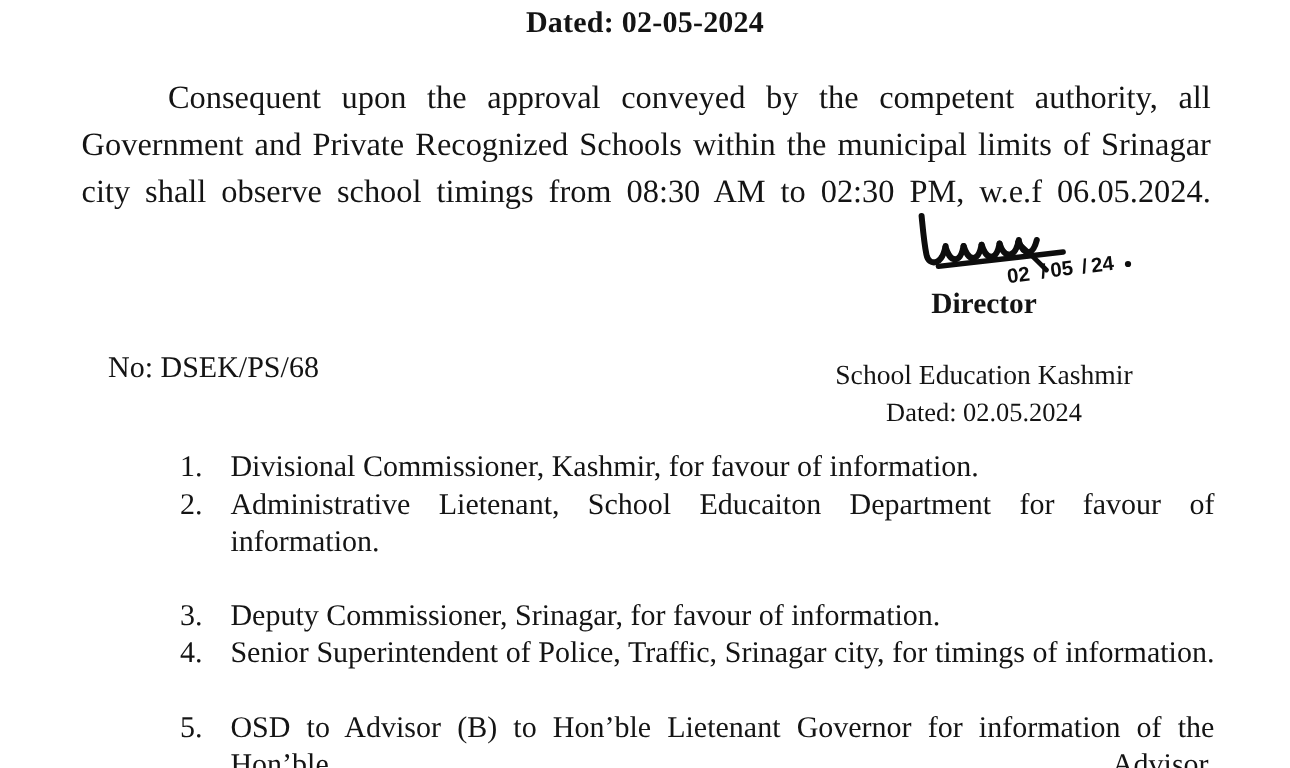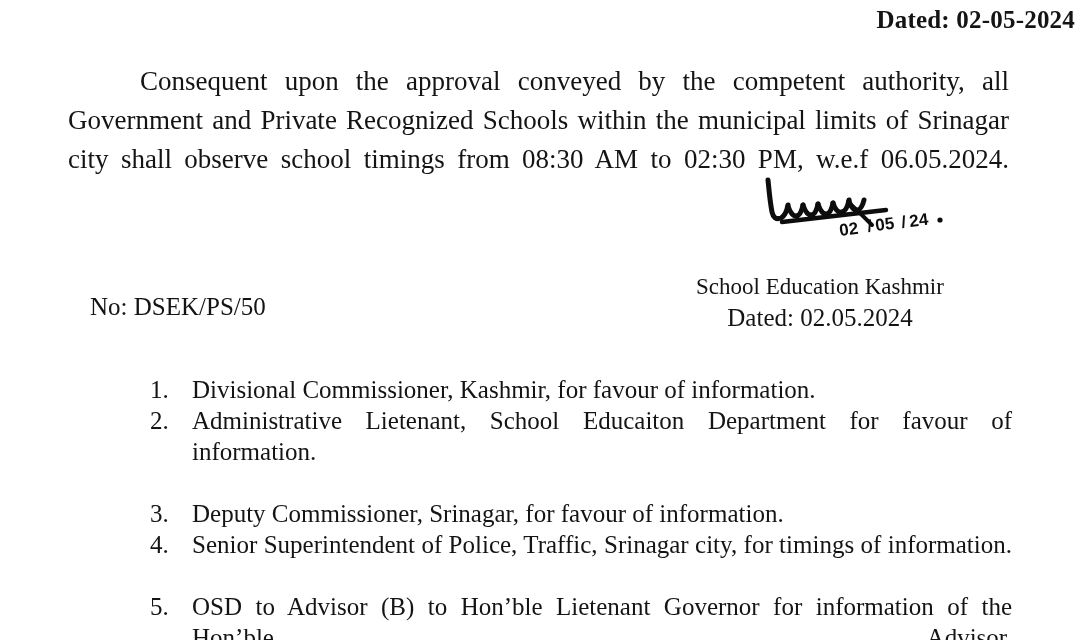--- a/index.html
+++ b/index.html
@@ -22,21 +22,21 @@
     height: 640px;
     background: #ffffff;
   }
 
   
   .header-date {
     position: absolute;
     top: 6px;
     left: 0;
     width: 1075px;
-    text-align: right;
+    text-align: center;
     font-weight: bold;
     font-size: 25px;
     letter-spacing: 0.2px;
   }
 
   
   .body-para {
     position: absolute;
     top: 62px;
     left: 68px;
@@ -78,21 +78,21 @@
     font-size: 24.5px;
     line-height: 28px;
     margin-top: -2px;
   }
   .sign-office {
     font-size: 23px;
     line-height: 31px;
     margin-top: 29px;
   }
   .sign-date {
-    font-size: 25px;
+    font-size: 22px;
     line-height: 31px;
   }
 
   
   .ref-no {
     position: absolute;
     top: 293px;
     left: 90px;
     font-size: 25px;
   }
@@ -160,25 +160,26 @@
         <g fill="#0d0d0d" font-family="'Liberation Sans', sans-serif" font-size="17" font-weight="bold">
           <text x="80" y="60" transform="rotate(-7 80 60)">02</text>
           <text x="108" y="56" transform="rotate(-7 108 56)">/</text>
           <text x="116" y="55" transform="rotate(-7 116 55)">05</text>
           <text x="142" y="52" transform="rotate(-7 142 52)">/</text>
           <text x="150" y="51" transform="rotate(-7 150 51)">24</text>
           <circle cx="180" cy="44" r="2.6"></circle>
         </g>
       </svg>
     </div>
+    <div class="sign-title">Director</div>
     <div class="sign-office">School Education Kashmir</div>
     <div class="sign-date">Dated: 02.05.2024</div>
   </div>
 
-  <div class="ref-no">No: DSEK/PS/50</div>
+  <div class="ref-no">No: DSEK/PS/68</div>
 
 
   <div class="copy-list">
     <div class="copy-item">
       <span class="item-num">1.</span>
       <span class="item-text">Divisional Commissioner, Kashmir, for favour of information.</span>
     </div>
     <div class="copy-item">
       <span class="item-num">2.</span>
       <span class="item-text justified">Administrative Lietenant, School Educaiton Department for favour of information.</span>

